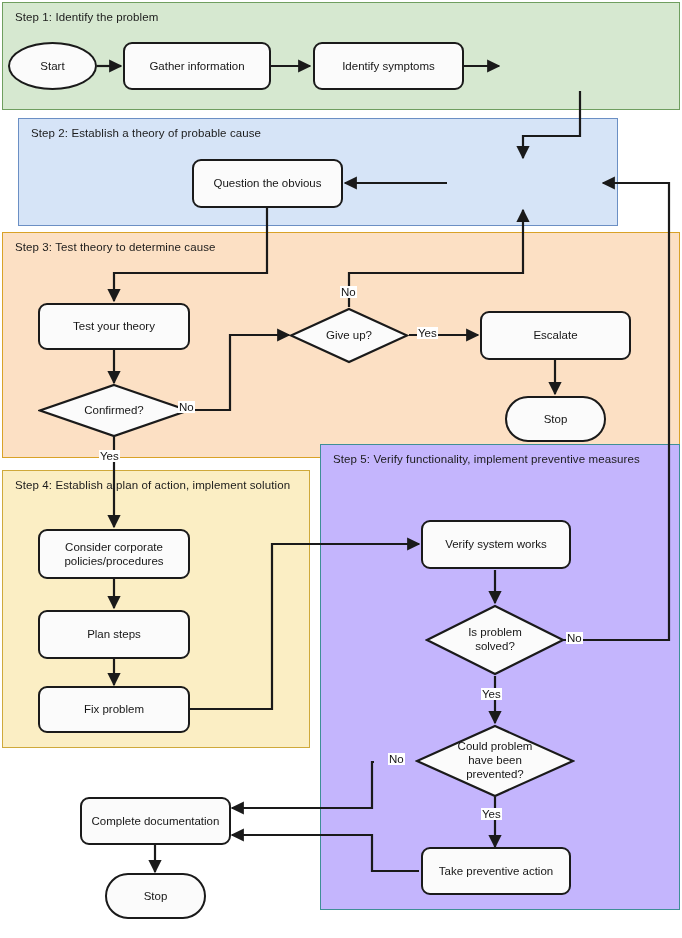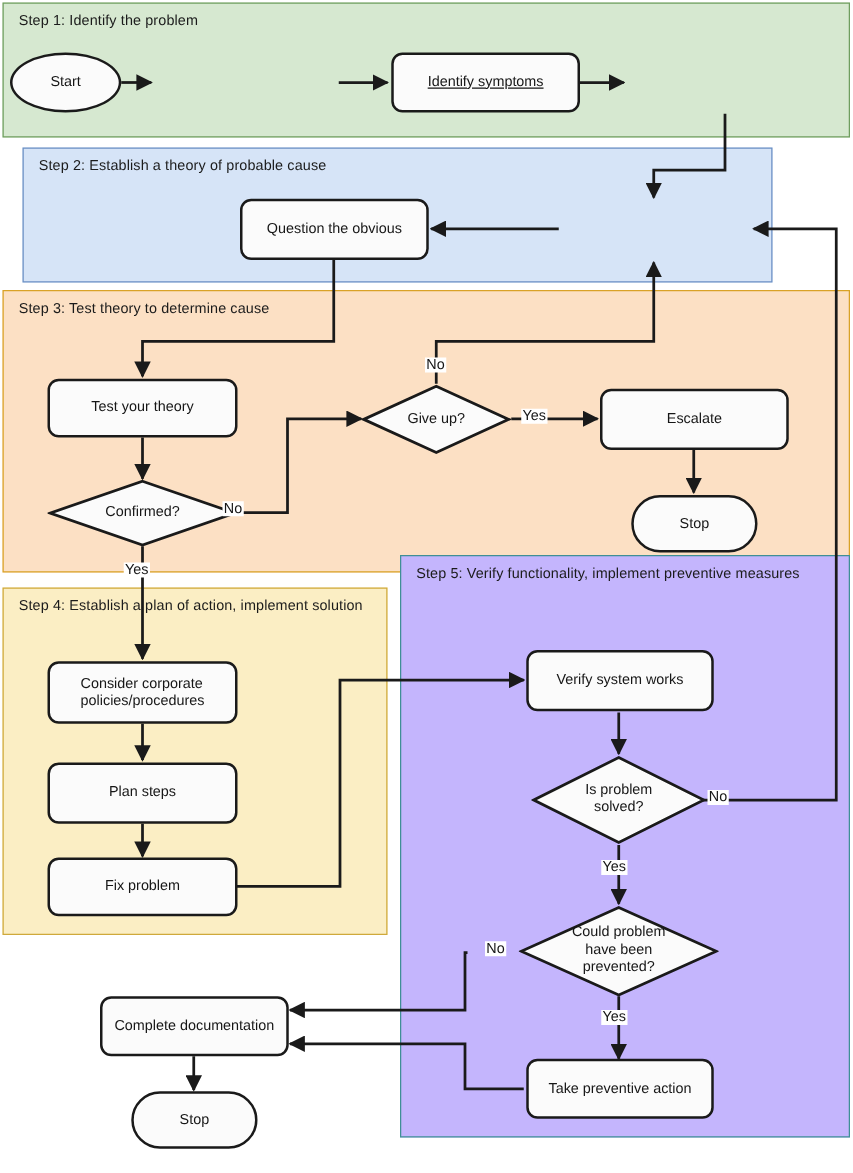--- a/index.html
+++ b/index.html
@@ -33,21 +33,21 @@
     letter-spacing: 0.1px;
   }
   .node {
     position: absolute;
     box-sizing: border-box;
     background: #fbfbfb;
     border: 2px solid #1a1a1a;
     display: flex;
     align-items: center;
     justify-content: center;
-    text-align: left;
+    text-align: center;
     font-size: 11.5px;
     color: #161616;
     line-height: 1.25;
     z-index: 5;
   }
   .node.process { border-radius: 9px; }
   .node.terminator { border-radius: 26px; }
   .node.ellipse { border-radius: 50%; }
   .diamond {
     position: absolute;
@@ -157,22 +157,23 @@
       <path d="M 419 871 L 372 871 L 372 835 L 232 835"></path>
 
       <path d="M 155 845 L 155 872"></path>
 
       <path d="M 553 640 L 669 640 L 669 183 L 603 183"></path>
     </g>
   </svg>
 
   <div class="node ellipse" style="left:8px; top:42px; width:89px; height:48px;">Start</div>
 
-
-  <div class="node process" style="left:313px; top:42px; width:151px; height:48px;text-decoration:underline;">Identify symptoms</div>
+  <div class="node process" style="left:123px; top:42px; width:148px; height:48px;">Gather information</div>
+
+  <div class="node process" style="left:313px; top:42px; width:151px; height:48px;">Identify symptoms</div>
 
 
   <div class="node process" style="left:192px; top:159px; width:151px; height:49px;">Question the obvious</div>
 
 
   <div class="node process" style="left:38px; top:303px; width:152px; height:47px;">Test your theory</div>
 
   <div class="diamond" style="left:38px; top:383px; width:152px; height:55px;">
     <svg width="152" height="55" viewBox="0 0 152 55">
       <polygon points="76,2 150,27.5 76,53 2,27.5" fill="#fbfbfb" stroke="#1a1a1a" stroke-width="2.2"></polygon>

